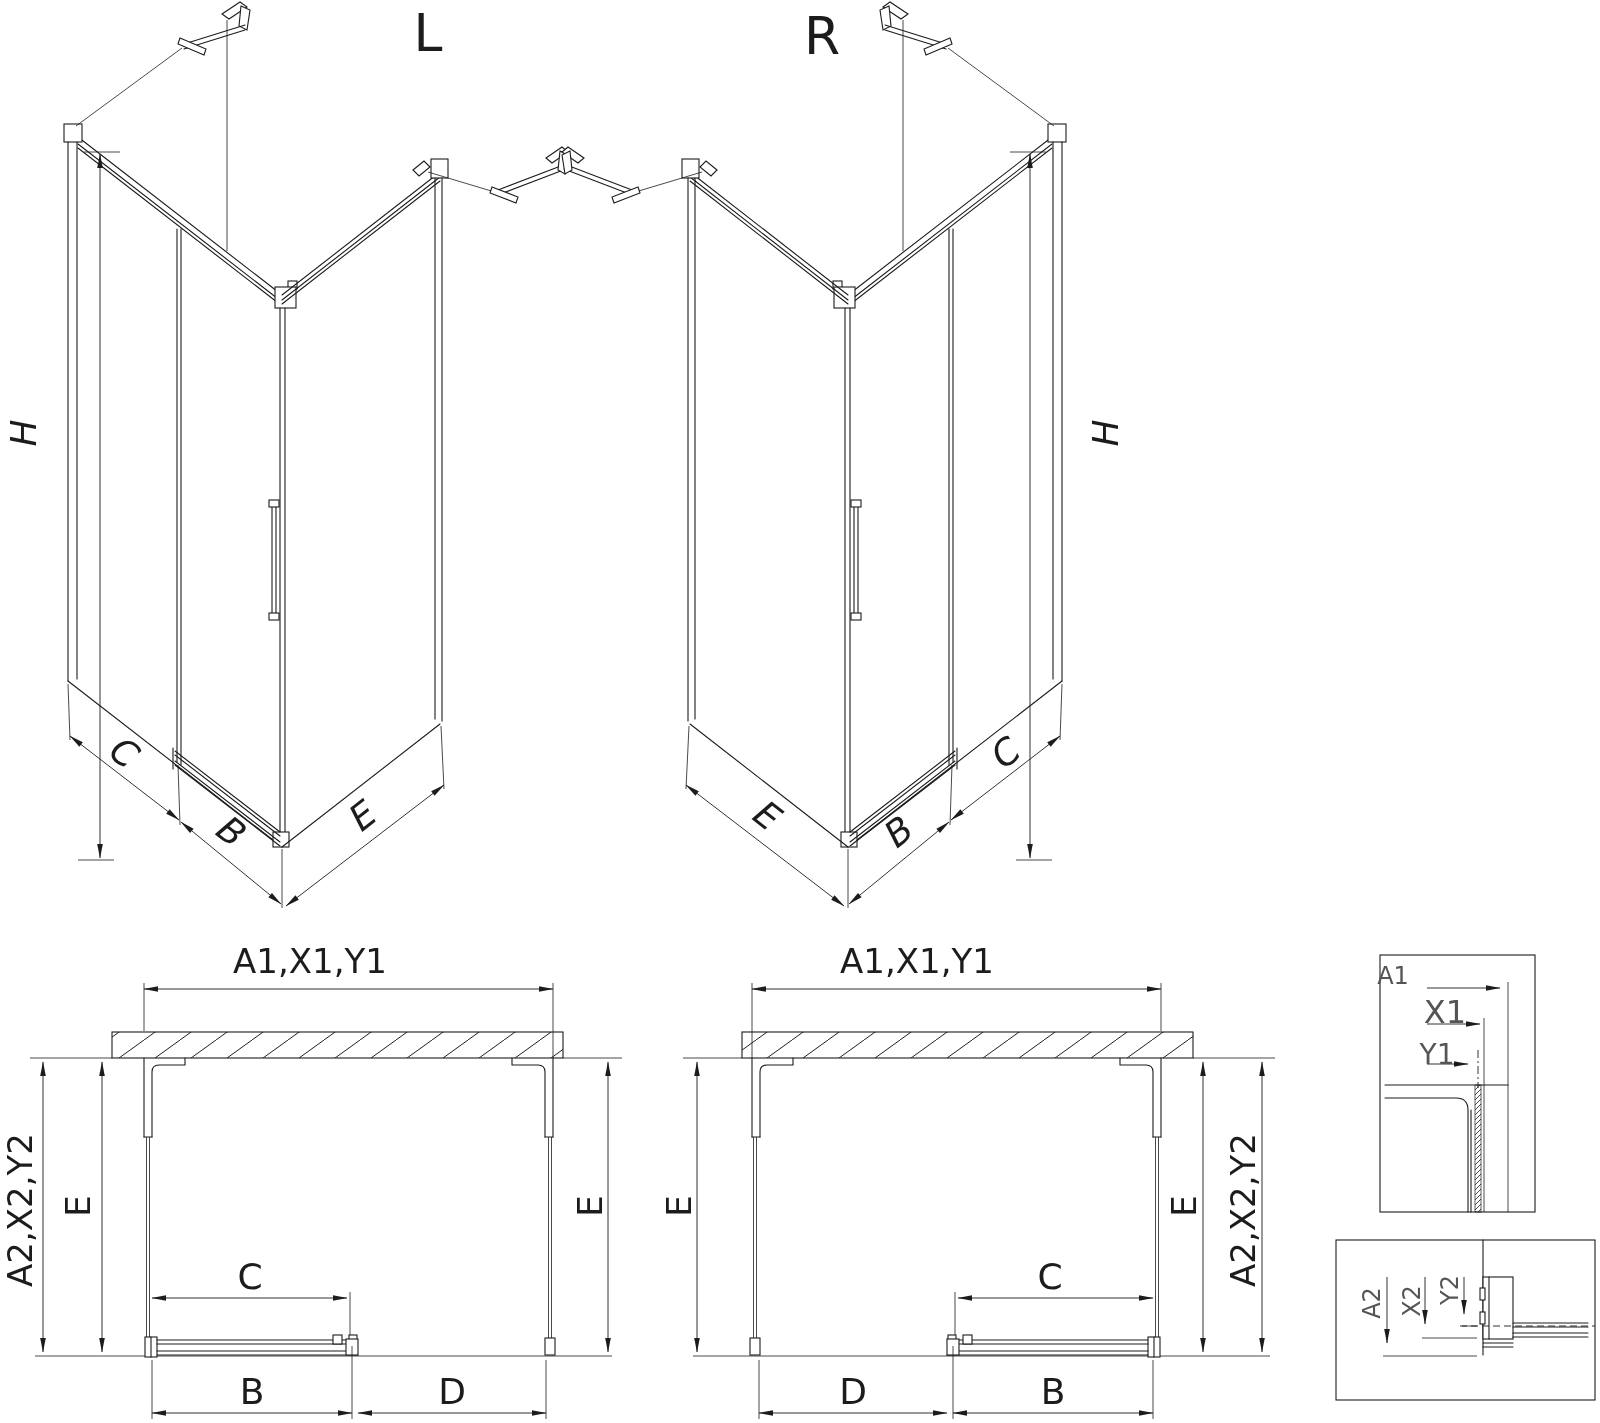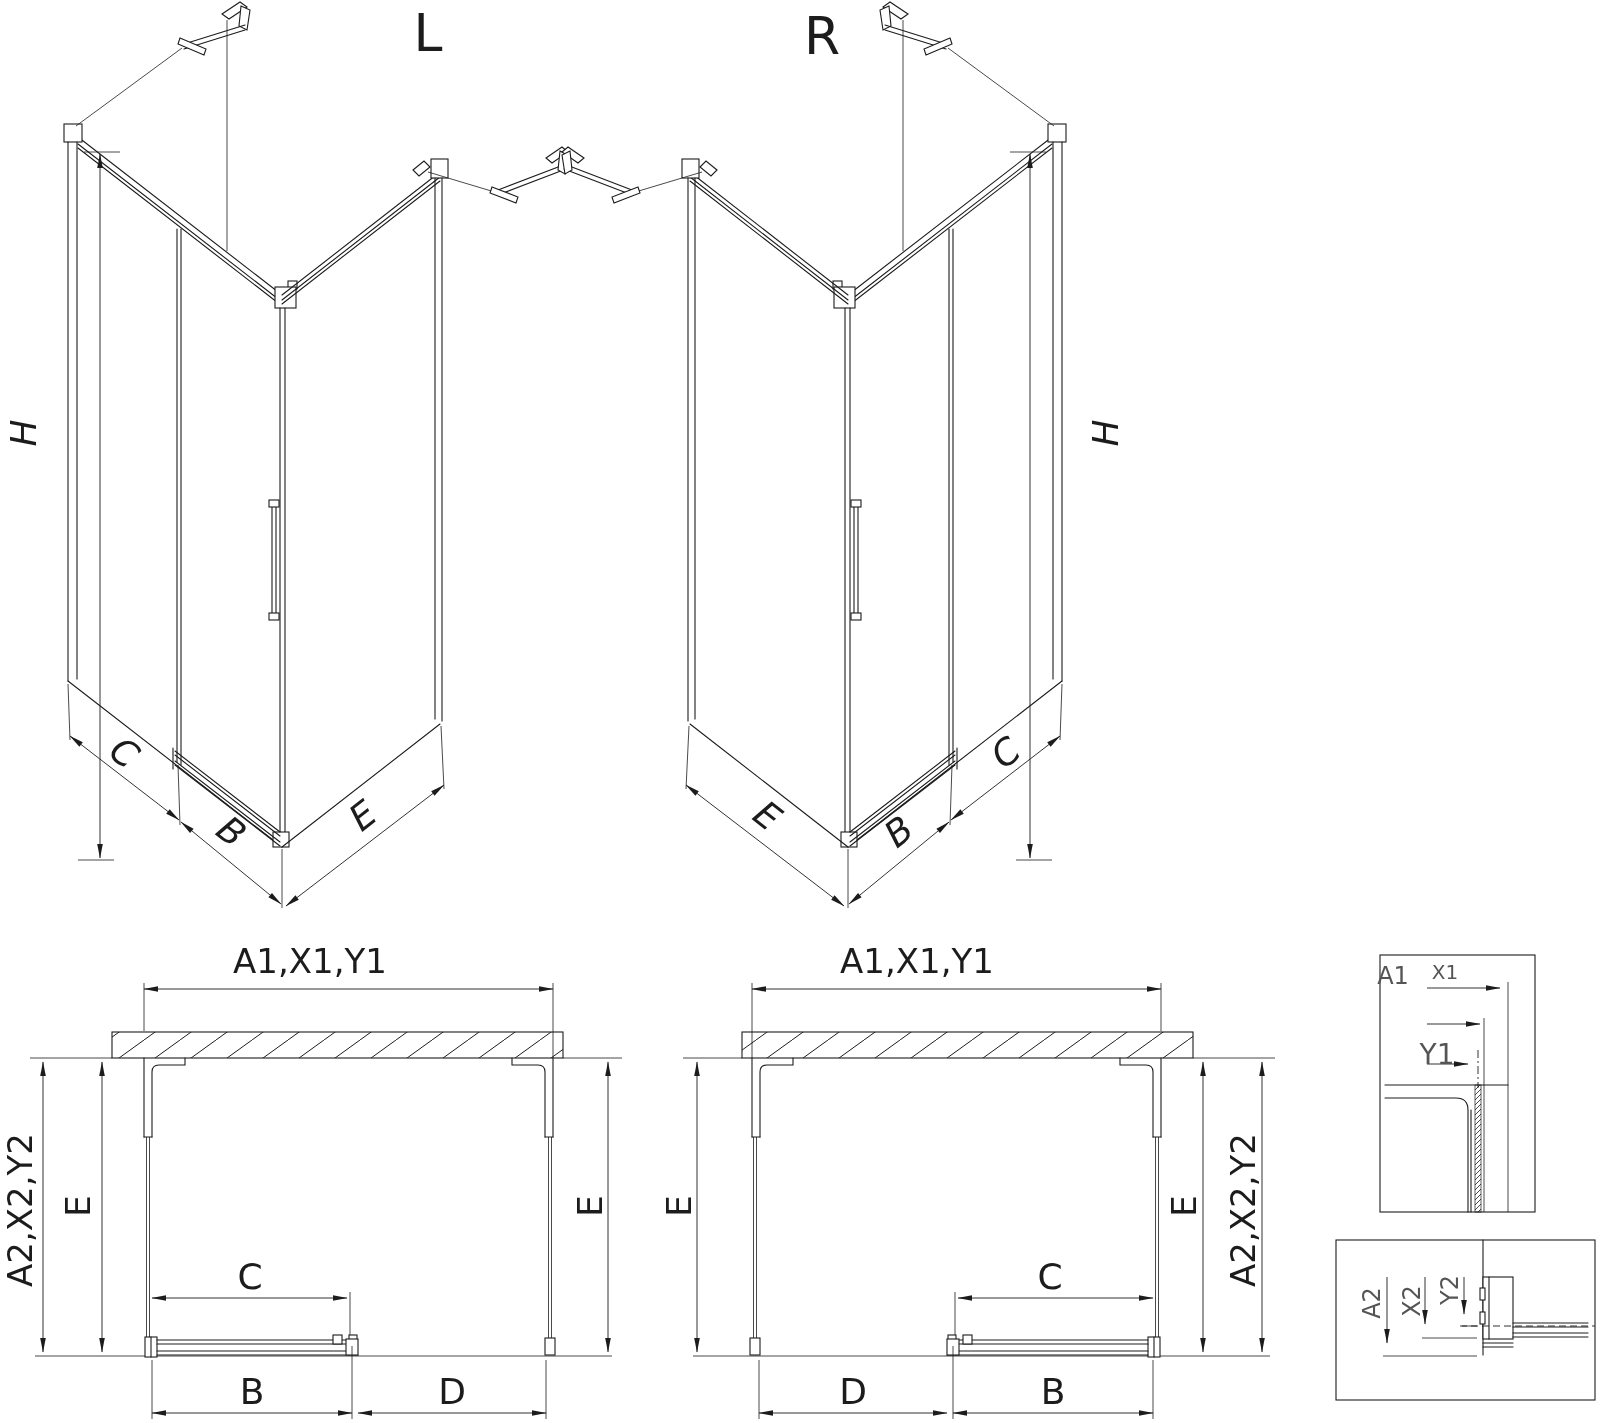--- a/index.html
+++ b/index.html
@@ -216,18 +216,18 @@
 
   <div class="lbl" style="left:917px;top:961px;font-size:34px">A1,X1,Y1</div>
   <div class="lbl v" style="left:1243px;top:1210px;font-size:34px">A2,X2,Y2</div>
   <div class="lbl v" style="left:679px;top:1206px;font-size:34px">E</div>
   <div class="lbl v" style="left:1184px;top:1206px;font-size:34px">E</div>
   <div class="lbl" style="left:1050px;top:1277px;font-size:36px">C</div>
   <div class="lbl" style="left:853px;top:1392px;font-size:36px">D</div>
   <div class="lbl" style="left:1053px;top:1392px;font-size:36px">B</div>
 
   <div class="lbl gray" style="left:1393px;top:976px;font-size:24px">A1</div>
-  <div class="lbl gray" style="left:1445px;top:972px;font-size:20px">X1</div>
+  <div class="lbl gray" style="left:1445px;top:1012px;font-size:32px">X1</div>
   <div class="lbl gray" style="left:1437px;top:1055px;font-size:28px">Y1</div>
   <div class="lbl v gray" style="left:1372px;top:1303px;font-size:24px">A2</div>
   <div class="lbl v gray" style="left:1412px;top:1301px;font-size:24px">X2</div>
   <div class="lbl v gray" style="left:1450px;top:1290px;font-size:24px">Y2</div>
 </div>
 
 </body></html>

